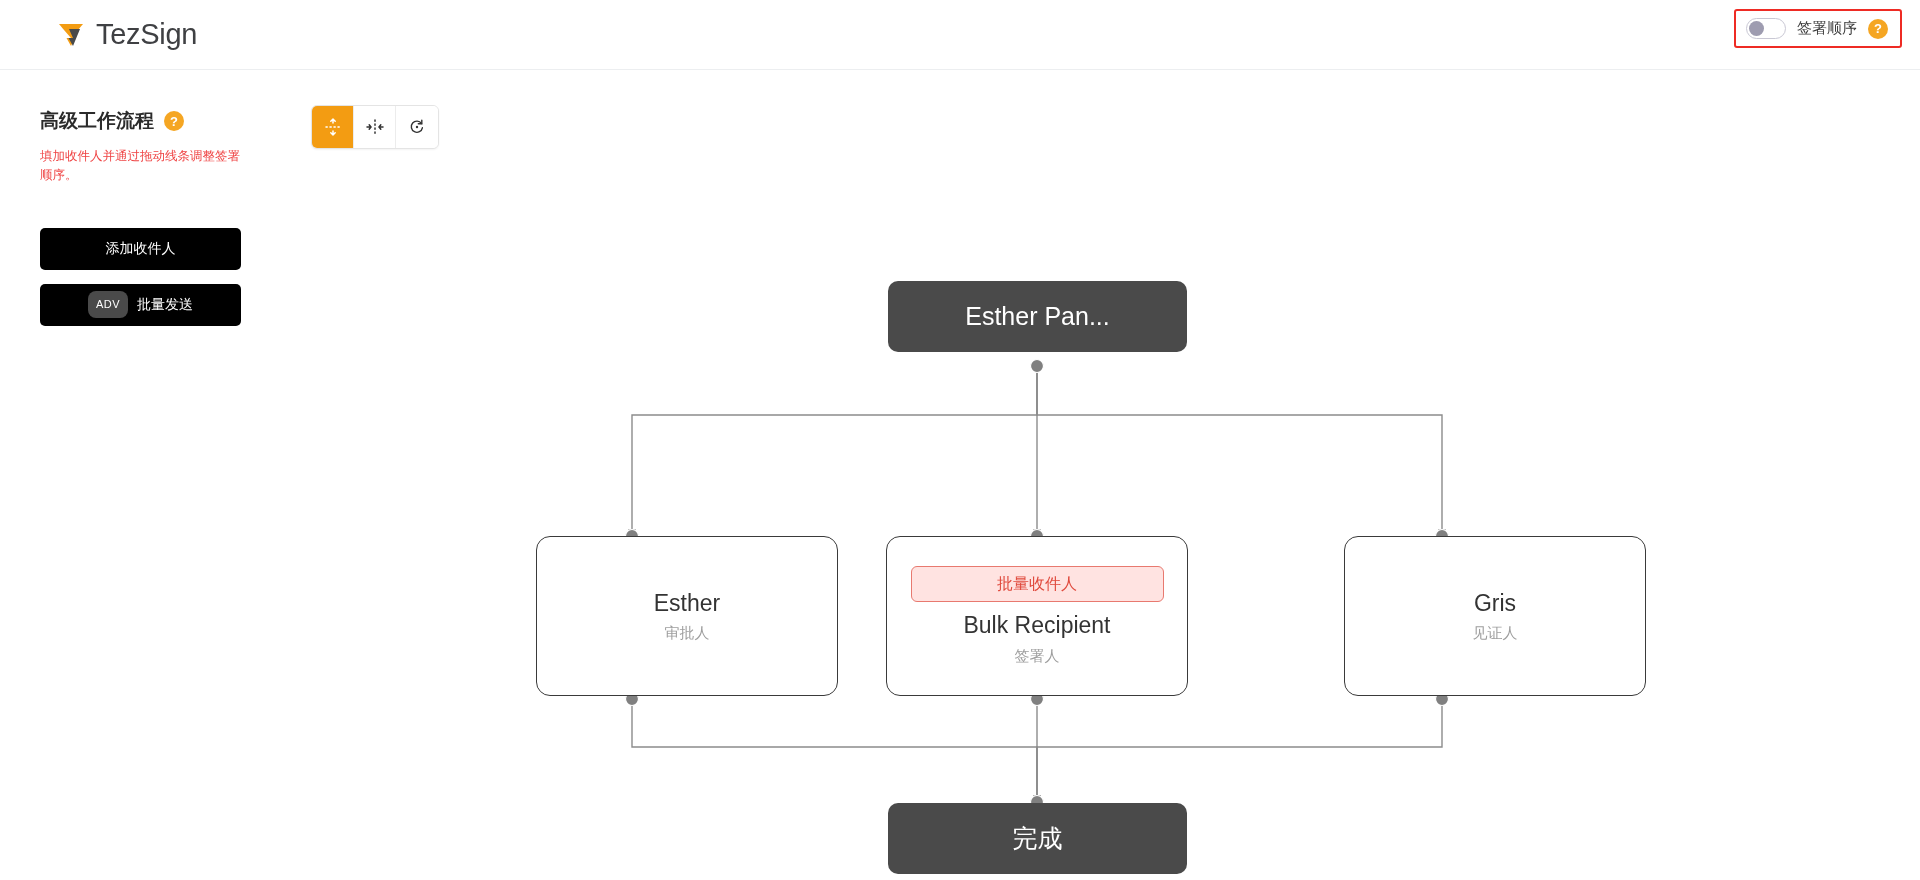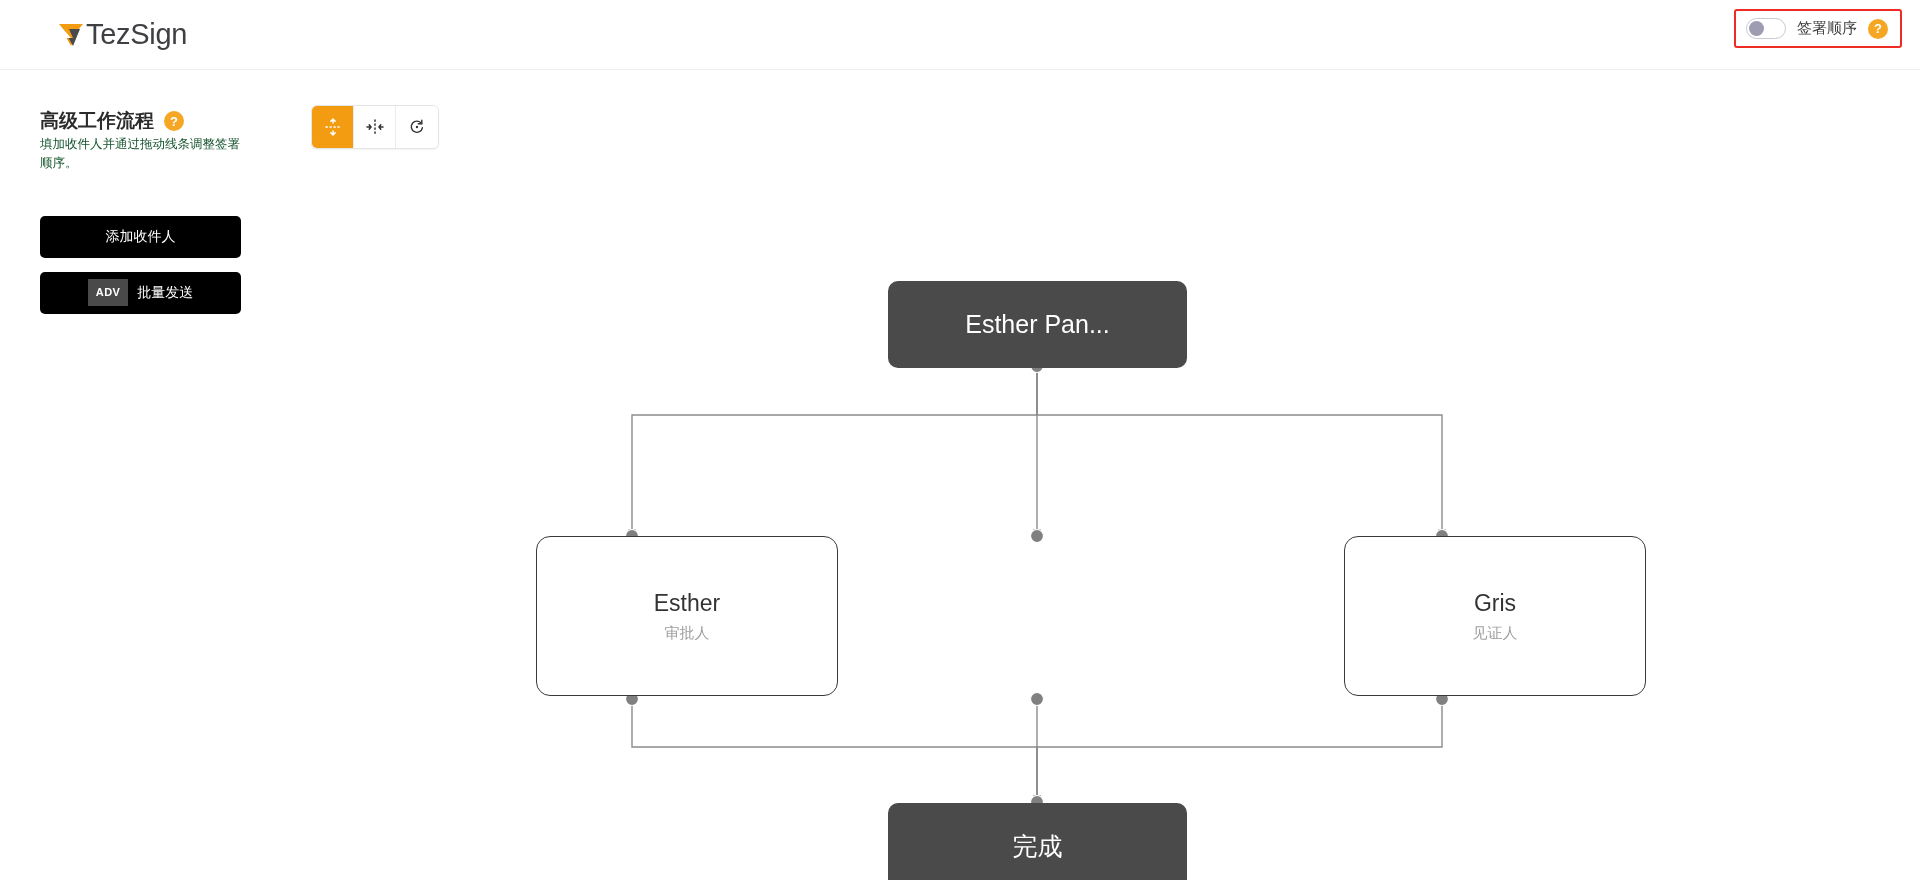--- a/index.html
+++ b/index.html
@@ -11,21 +11,21 @@
   }
 
   
   .topbar {
     position: absolute; left: 0; top: 0;
     width: 1920px; height: 70px;
     background: #ffffff;
     border-bottom: 1px solid #eceef0;
     display: flex; align-items: center;
   }
-  .brand { display: flex; align-items: center; margin-left: 56px; }
+  .brand { display: flex; align-items: center; margin-left: 56px; gap: 10px; }
   .brand-mark { width: 30px; height: 30px; display: block; }
   .brand-name {
     font-size: 29px; font-weight: 400; color: #3f4043;
     letter-spacing: -0.3px; line-height: 1;
   }
 
   .topbar-right {
     position: absolute; right: 18px; top: 9px;
     display: flex; align-items: center; gap: 11px;
     border: 2px solid #ee2b24;
@@ -55,38 +55,38 @@
   .sidebar {
     position: absolute; left: 0; top: 70px;
     width: 308px; height: 810px;
     background: #ffffff;
     border-right: 4px solid #c2410c;
     padding: 38px 40px 0 40px;
   }
   .side-title-row { display: flex; align-items: center; gap: 10px; }
   .side-title { font-size: 19px; font-weight: 700; color: #2b2b2b; }
   .side-desc {
-    margin-top: 1px;
-    font-size: 12.5px; line-height: 1.55; color: #14532d;
+    margin-top: 13px;
+    font-size: 12.5px; line-height: 1.55; color: #ef4444;
     max-width: 212px;
   }
   .side-btn {
     display: flex; align-items: center; justify-content: center;
     gap: 9px;
     width: 201px; height: 42px;
     background: #000000; border-radius: 5px;
     color: #ffffff; font-size: 14px;
     border: none; cursor: pointer;
   }
   .btn-add { margin-top: 42px; }
   .btn-bulk { margin-top: 14px; }
   .adv-badge {
     background: #4a4a4a; color: #ffffff;
-    font-size: 11px; font-weight: 700; letter-spacing: 0.4px;
-    padding: 8px 8px; border-radius: 0; line-height: 1;
+    font-size: 11px; font-weight: 400; letter-spacing: 0.4px;
+    padding: 8px 8px; border-radius: 8px; line-height: 1;
   }
 
   
   .canvas {
     position: absolute; left: 282px; top: 70px;
     width: 1638px; height: 810px;
     background: #ffffff;
   }
 
   .toolbar {
@@ -109,21 +109,21 @@
 
   .flow { position: absolute; left: 0; top: 0; width: 1638px; height: 810px; }
   .flow-svg { position: absolute; left: 0; top: 0; }
 
   .node {
     position: absolute;
     display: flex; flex-direction: column;
     align-items: center; justify-content: center;
   }
   .node-terminal {
-    width: 299px; height: 87px;
+    width: 299px; height: 71px;
     background: #4a4a4a; border-radius: 10px;
     color: #ffffff; font-size: 25px; font-weight: 400;
   }
   .node-card {
     width: 302px; height: 160px;
     background: #ffffff;
     border: 1.6px solid #3a3a3a;
     border-radius: 14px;
   }
   .node-name { font-size: 23px; color: #333333; line-height: 1.25; }
@@ -247,20 +247,25 @@
 
     <div class="node node-terminal" style="left:606px; top:211px;">
       <span>Esther Pan...</span>
     </div>
 
     <div class="node node-card" style="left:215px; top:466px;margin-left:39px;">
       <span class="node-name">Esther</span>
       <span class="node-role">审批人</span>
     </div>
 
+    <div class="node node-card" style="left:604px; top:466px;">
+      <span class="bulk-badge">批量收件人</span>
+      <span class="node-name">Bulk Recipient</span>
+      <span class="node-role">签署人</span>
+    </div>
 
     <div class="node node-card" style="left:1062px; top:466px;">
       <span class="node-name">Gris</span>
       <span class="node-role">见证人</span>
     </div>
 
     <div class="node node-terminal" style="left:606px; top:733px;">
       <span>完成</span>
     </div>
 

